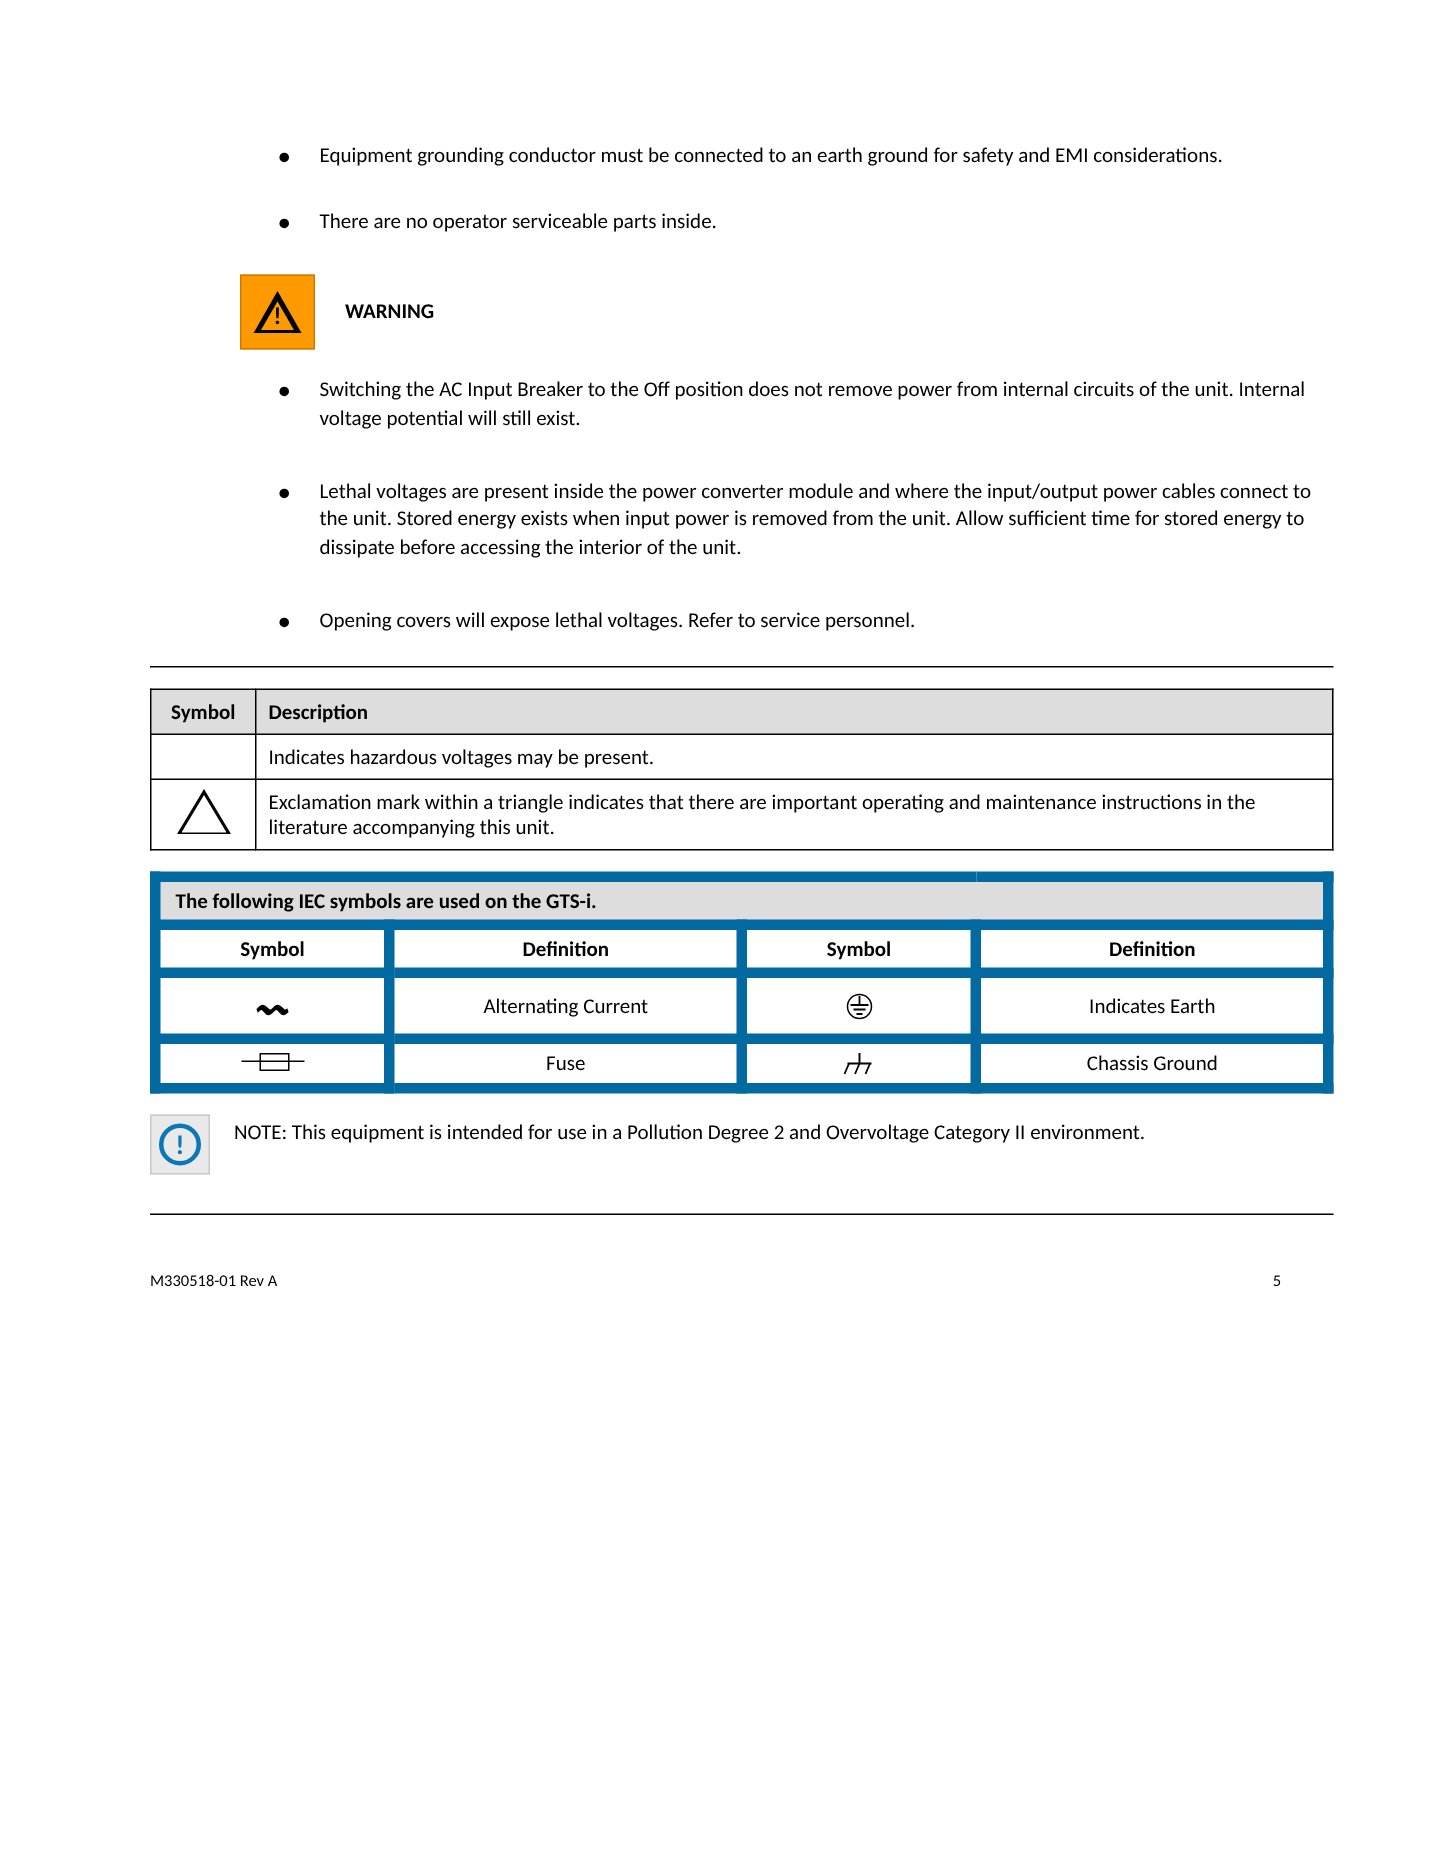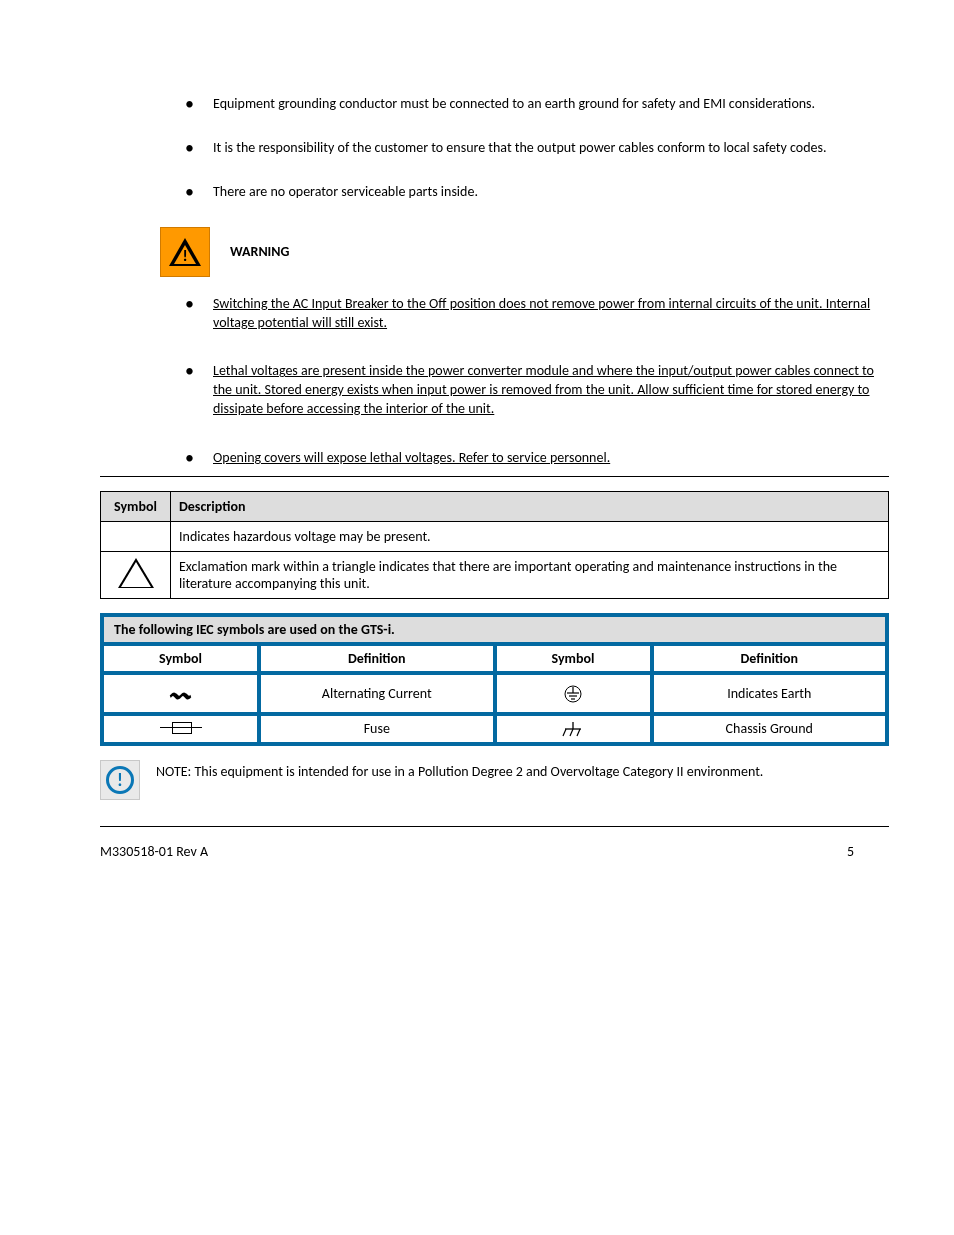--- a/index.html
+++ b/index.html
@@ -74,22 +74,22 @@
   .warn-icon .bang {
     position: absolute;
     color: #000;
     font-weight: bold;
     font-size: 16px;
     margin-top: 8px;
   }
   .warn-text {
     font-weight: bold;
   }
-  .after-bullets ul.bullets > li { margin-bottom: 30px; text-decoration: underline; }
-  .after-bullets ul.bullets > li:last-child { margin-bottom: 8px; }
+  .after-bullets ul.bullets > li { margin-bottom: 30px; }
+  .after-bullets ul.bullets > li:last-child { margin-bottom: 20px; }
   hr.divider {
     border: none;
     border-top: 1px solid #000;
     margin: 6px 0 14px 0;
   }
   .he-table {
     width: 100%;
     border-collapse: collapse;
     border: 1px solid #000;
     margin-top: 6px;
@@ -121,21 +121,21 @@
     border-right: 15px solid transparent;
     border-bottom: 25px solid #fff;
   }
   .symbols-table {
     width: 100%;
     border-collapse: collapse;
     border: 1px solid #000;
     margin-top: 14px;
   }
   .symbols-table td {
-    border: 4px solid #0369a1;
+    border: 7px solid #0369a1;
     padding: 4px 6px;
     text-align: center;
     vertical-align: middle;
     height: 26px;
   }
   .symbols-header td {
     background: #ddd;
     font-weight: bold;
   }
   .note-block {
@@ -170,38 +170,37 @@
     border-top: 1px solid #000;
     margin: 26px 0 10px 0;
   }
   .footer {
     position: absolute;
     bottom: 50px;
     left: 100px;
     right: 100px;
     display: flex;
     justify-content: space-between;
-    font-size: 14px;
+    font-size: 11px;
     align-items: flex-end;
   }
   .ac-sym { font-size: 20px; font-weight: bold; }
   .fuse-sym { display:inline-block; width:42px; height:12px; position:relative; }
   .fuse-sym::before { content:""; position:absolute; left:12px; top:1px; width:18px; height:10px; border:1px solid #000; }
   .fuse-sym::after { content:""; position:absolute; left:0; top:6px; width:42px; height:1px; background:#000; }
   .pe-sym svg, .cg-sym svg { vertical-align: middle; }
 </style>
 </head>
 <body>
 
 <div class="page">
 
   <div class="indent-bullets">
     <ul class="bullets">
       <li><span>Equipment grounding conductor must be connected to an earth ground for safety and EMI considerations.</span></li>
-      <li><span>It is the responsibility of the customer to ensure that the output power cables conform to local safety codes.</span></li>
       <li><span>There are no operator serviceable parts inside.</span></li>
     </ul>
   </div>
 
   <div class="warn-block">
     <div class="warn-icon">
       <span class="tri"></span>
         <span class="bang">!</span>
     </div>
     <div class="warn-text">WARNING</div>
@@ -218,21 +217,21 @@
   <hr class="divider">
 
   <table class="he-table">
     <tbody>
         <tr class="he-header-row">
       <td class="he-col1">Symbol</td>
       <td>Description</td>
     </tr>
     <tr>
       <td class="he-col1"></td>
-      <td>Indicates hazardous voltage may be present.</td>
+      <td>Indicates hazardous voltages may be present.</td>
     </tr>
     <tr>
       <td class="he-col1"><span class="tri-outline"></span></td>
       <td>Exclamation mark within a triangle indicates that there are important operating and maintenance instructions in the literature accompanying this unit.</td>
     </tr>
   </tbody>
     </table>
 
   <table class="symbols-table">
     <tbody>

